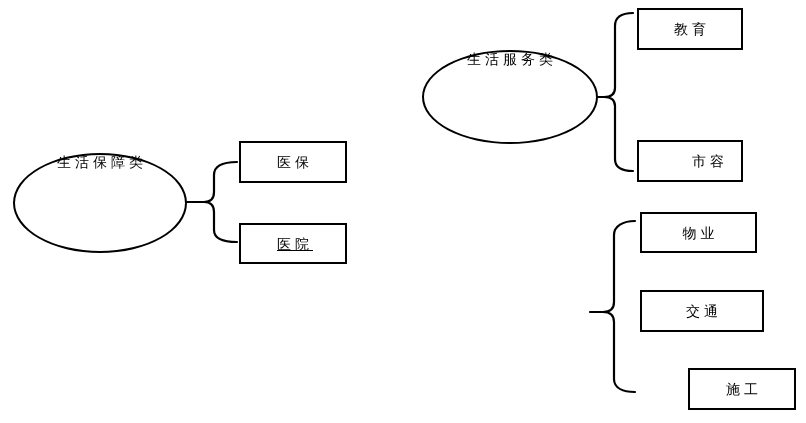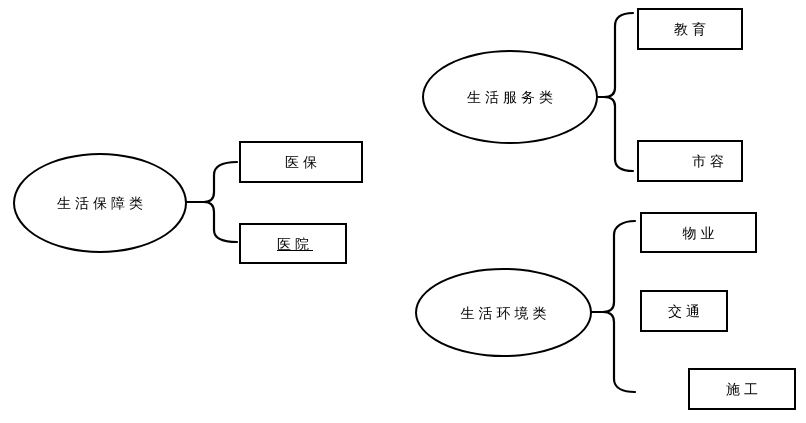--- a/index.html
+++ b/index.html
@@ -30,21 +30,21 @@
     stroke-width: 2.2;
     stroke-linecap: round;
     stroke-linejoin: round;
   }
   .ellipse-node {
     position: absolute;
     border: 2.2px solid var(--stroke);
     border-radius: 50%;
     background: var(--bg);
     display: flex;
-    align-items: center;
+    align-items: flex-start;
     justify-content: center;
   }
   .box-node {
     position: absolute;
     border: 2.2px solid var(--stroke);
     background: var(--bg);
     display: flex;
     align-items: center;
     justify-content: center;
   }
@@ -72,43 +72,40 @@
          C 612 97 615 100 615 106 L 615 159 C 615 167 621 171 633 171"></path>
 
     <path d="M 590 312 L 602 312
          M 635 221 C 623 221 614 226 614 235 L 614 302 C 614 308 611 312 603 312
          C 611 312 614 316 614 322 L 614 379 C 614 388 623 392 635 392"></path>
   </svg>
 
   <div class="ellipse-node" style="left:13px; top:153px; width:174px; height:100px;">
     <span class="label">生活保障类</span>
   </div>
-  <div class="box-node" style="left:239px; top:141px; width:124px; height:42px;">
+  <div class="box-node" style="left:239px; top:141px; width:108px; height:42px;">
     <span class="label">医保</span>
   </div>
   <div class="box-node" style="left:239px; top:223px; width:108px; height:41px;text-decoration:underline;">
     <span class="label">医院</span>
   </div>
 
   <div class="ellipse-node" style="left:422px; top:50px; width:176px; height:94px;">
     <span class="label">生活服务类</span>
   </div>
   <div class="box-node" style="left:637px; top:8px; width:106px; height:42px;">
     <span class="label">教育</span>
   </div>
   <div class="box-node" style="left:637px; top:140px; width:106px; height:42px;padding-left:36px;">
     <span class="label">市容</span>
   </div>
 
-  <div class="ellipse-node" style="left:415px; top:268px; width:177px; height:89px;">
-    <span class="label">生活环境类</span>
-  </div>
   <div class="box-node" style="left:640px; top:212px; width:117px; height:41px;">
     <span class="label">物业</span>
   </div>
-  <div class="box-node" style="left:640px; top:290px; width:88px; height:42px;justify-content:center;">
+  <div class="box-node" style="left:640px; top:290px; width:124px; height:42px;justify-content:center;">
     <span class="label">交通</span>
   </div>
   <div class="box-node" style="left:640px; top:368px; width:108px; height:42px;margin-left:48px;">
     <span class="label">施工</span>
   </div>
 
 </div>
 
 </body></html>

